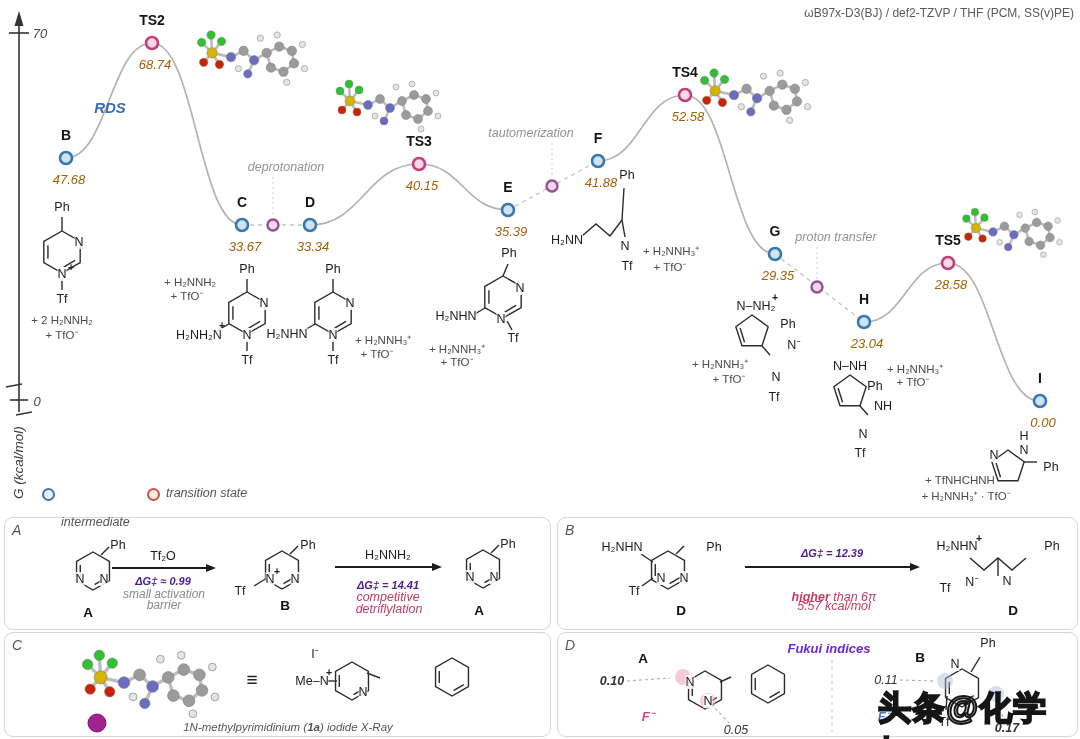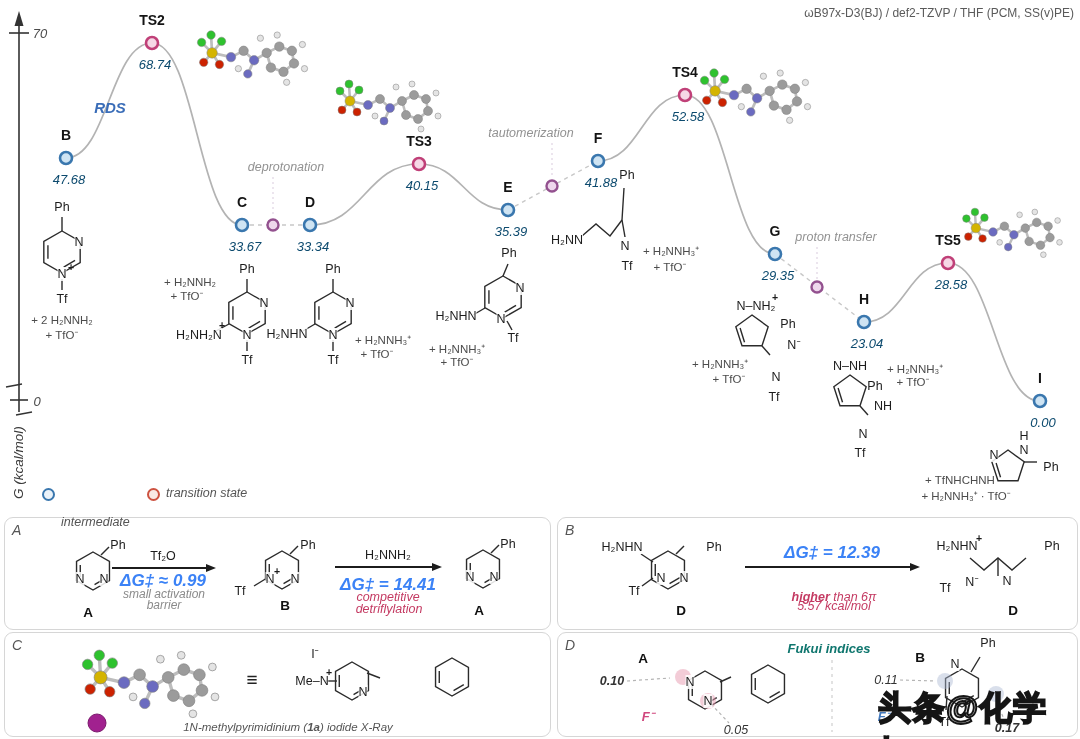--- a/index.html
+++ b/index.html
@@ -4,39 +4,39 @@
 <style>
   html,body{margin:0;padding:0;background:#fff;}
   #canvas{position:relative;width:1080px;height:739px;background:#fff;overflow:hidden;
           font-family:"Liberation Sans", sans-serif;}
   .abs{position:absolute;}
   .ctr{transform:translate(-50%,-50%);white-space:nowrap;}
   #gfx{position:absolute;left:0;top:0;z-index:2;}
   #textlayer{position:absolute;left:0;top:0;width:1080px;height:739px;z-index:3;pointer-events:none;}
   .method{font-size:12px;color:#5a5a5a;}
   .pt-label{font-weight:bold;font-size:14px;color:#141414;}
-  .pt-value{font-style:italic;font-size:13px;color:#0c4a6e;}
+  .pt-value{font-style:italic;font-size:13px;color:#a16207;}
   .mech-label{font-style:italic;font-size:12.5px;color:#929292;}
   .rds{font-style:italic;font-weight:bold;font-size:15px;color:#3a6db8;}
   .atom{font-size:12.5px;color:#1c1c1c;}
   .chg{font-size:10.5px;font-weight:bold;color:#1c1c1c;}
   .note{font-size:11.5px;color:#4c4c4c;}
   .slabel{font-size:13.5px;font-weight:bold;color:#101010;}
   .tick{font-style:italic;font-size:13px;color:#4a4a4a;}
   .ylab{font-style:italic;font-size:13.5px;color:#3a3a3a;}
   .legend-label{font-style:italic;font-size:12.5px;color:#555;}
   .legend-dot{position:absolute;width:9px;height:9px;border-radius:50%;}
   .panel{position:absolute;border:1.5px solid #d6d6d6;border-radius:9px;background:#fff;z-index:1;}
   .panel-label{font-style:italic;font-size:14px;color:#555;}
-  .bluetxt{color:#3b82f6;font-style:italic;font-weight:bold;font-size:17px;}
+  .bluetxt{color:#4c1d95;font-style:italic;font-weight:bold;font-size:11px;}
   .redtxt{color:#c43a62;font-style:italic;font-size:12.5px;}
   .graytxt{color:#8a8a8a;font-style:italic;font-size:12px;}
   .rxn-top{font-size:12.5px;color:#1c1c1c;}
   .caption{font-style:italic;font-size:11.5px;color:#555;}
-  .fukui-title{font-weight:bold;font-style:italic;font-size:13px;color:#0f766e;background:#fff;padding:0 5px;}
+  .fukui-title{font-weight:bold;font-style:italic;font-size:13px;color:#6d28d9;background:#fff;padding:0 5px;}
   .fukui-val{font-style:italic;font-size:12.5px;color:#333;}
   .fukui-val.b{font-weight:bold;}
   .fpink{font-weight:bold;font-style:italic;font-size:13px;color:#d0487e;}
   .fblue{font-weight:bold;font-style:italic;font-size:13px;color:#4379bd;}
   .equiv{font-size:19px;color:#222;}
   #watermark{z-index:5;font-weight:bold;font-size:33px;letter-spacing:1px;
              color:rgba(0,0,0,0.12);-webkit-text-stroke:2px #151515;}
 </style>
 </head>
 <body>

